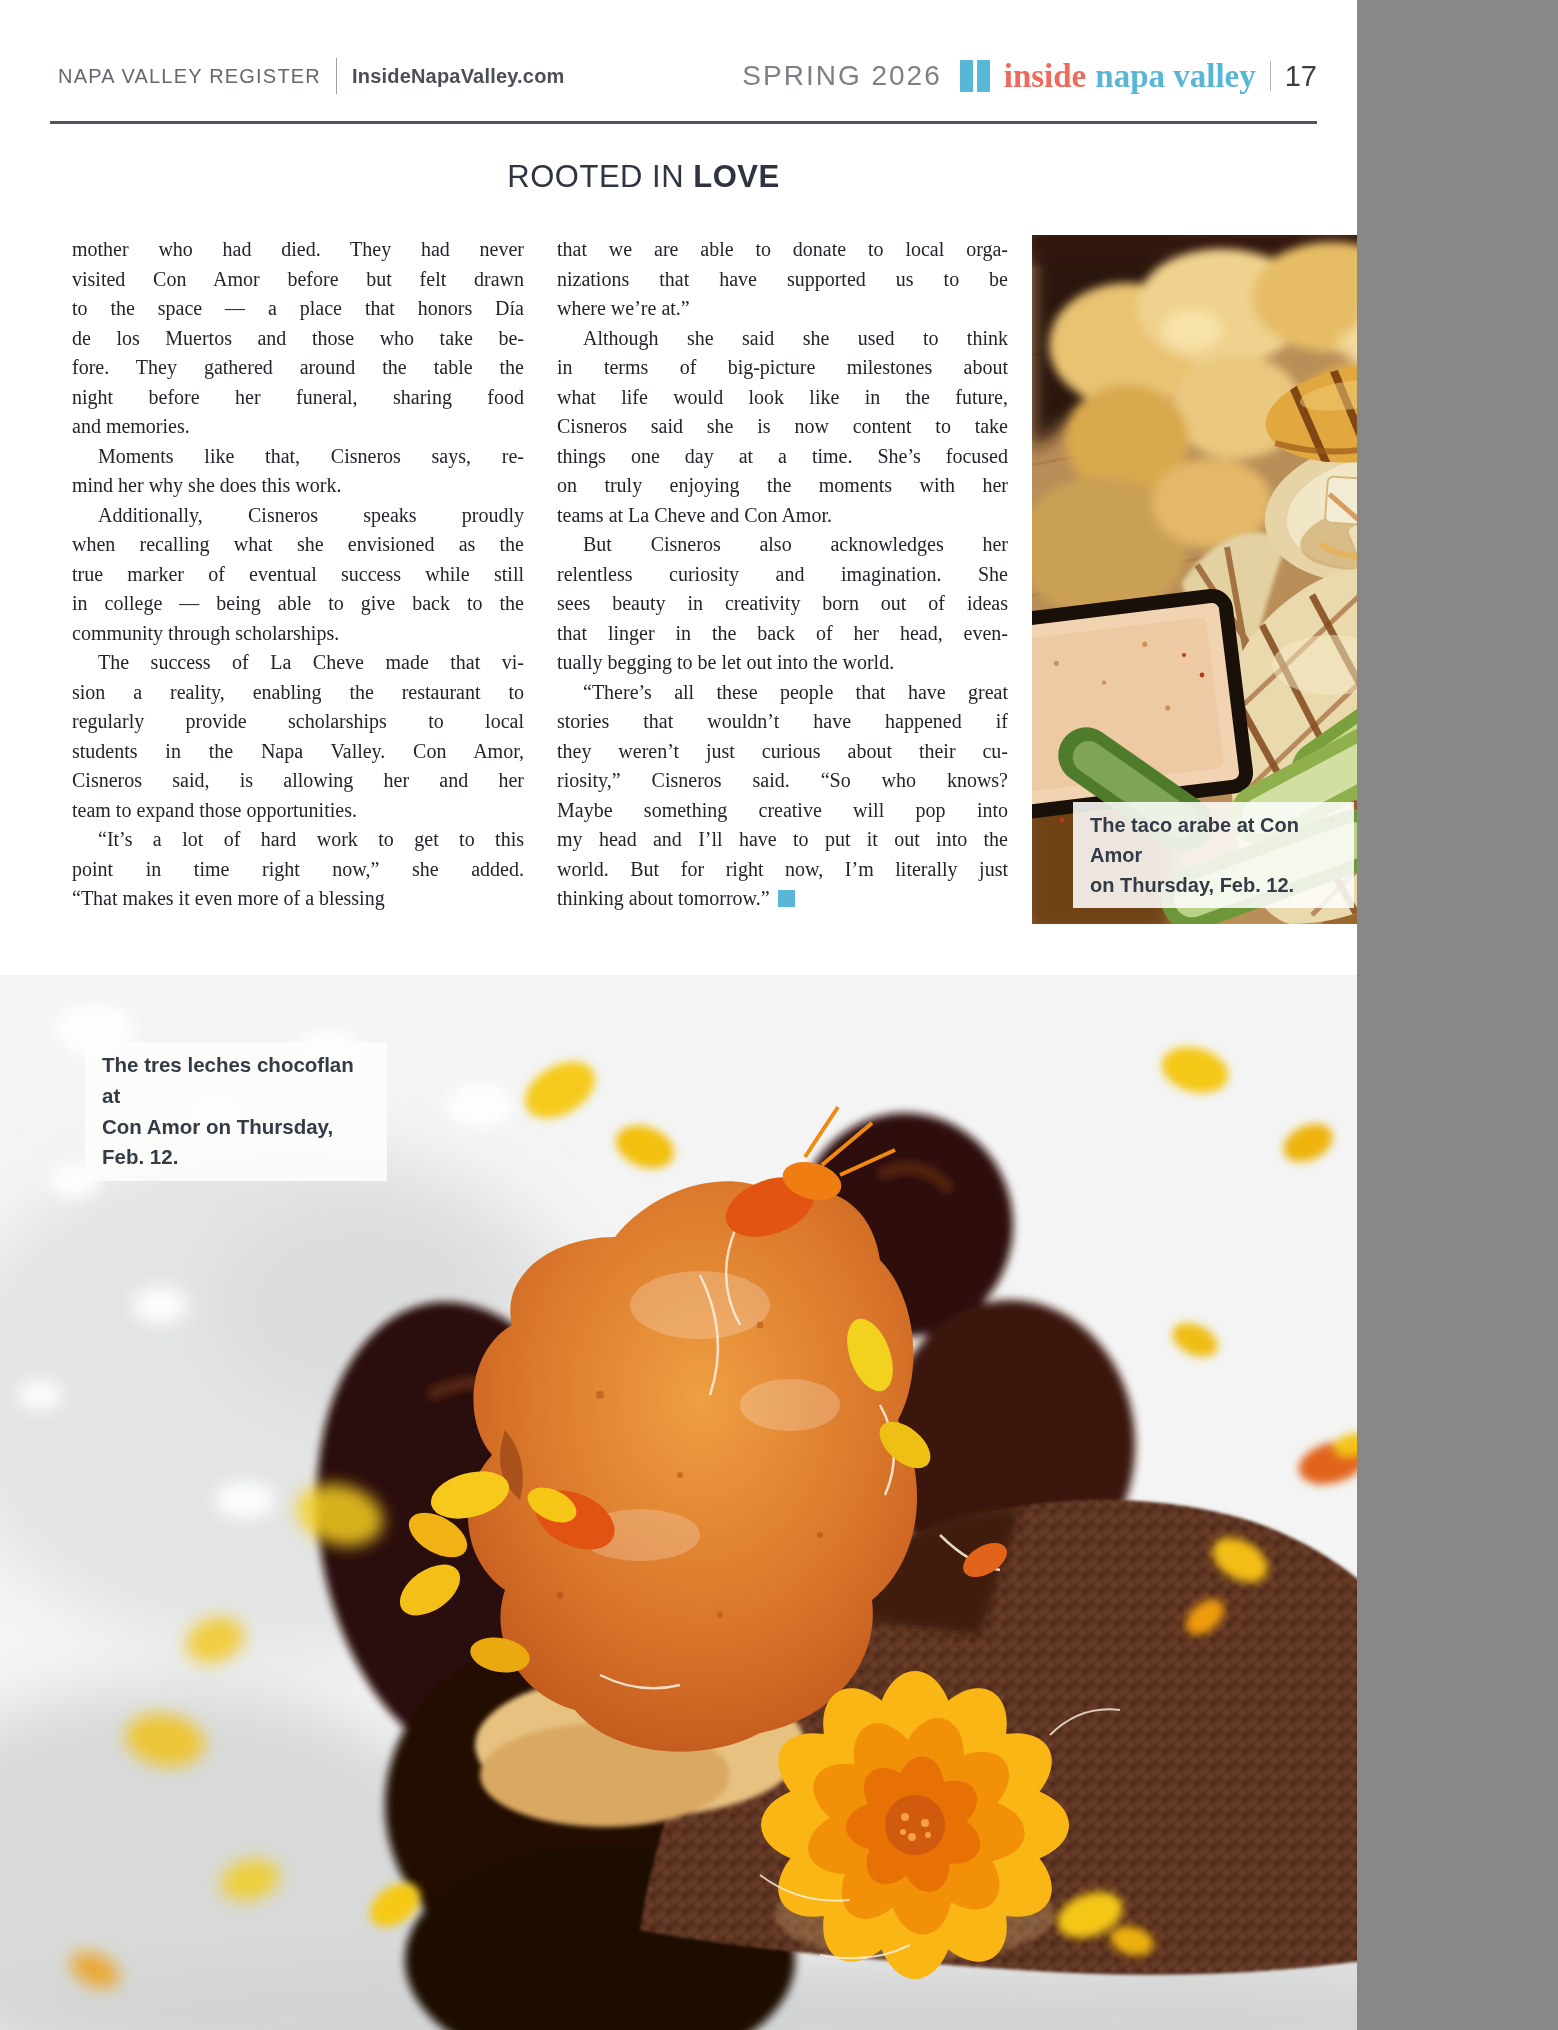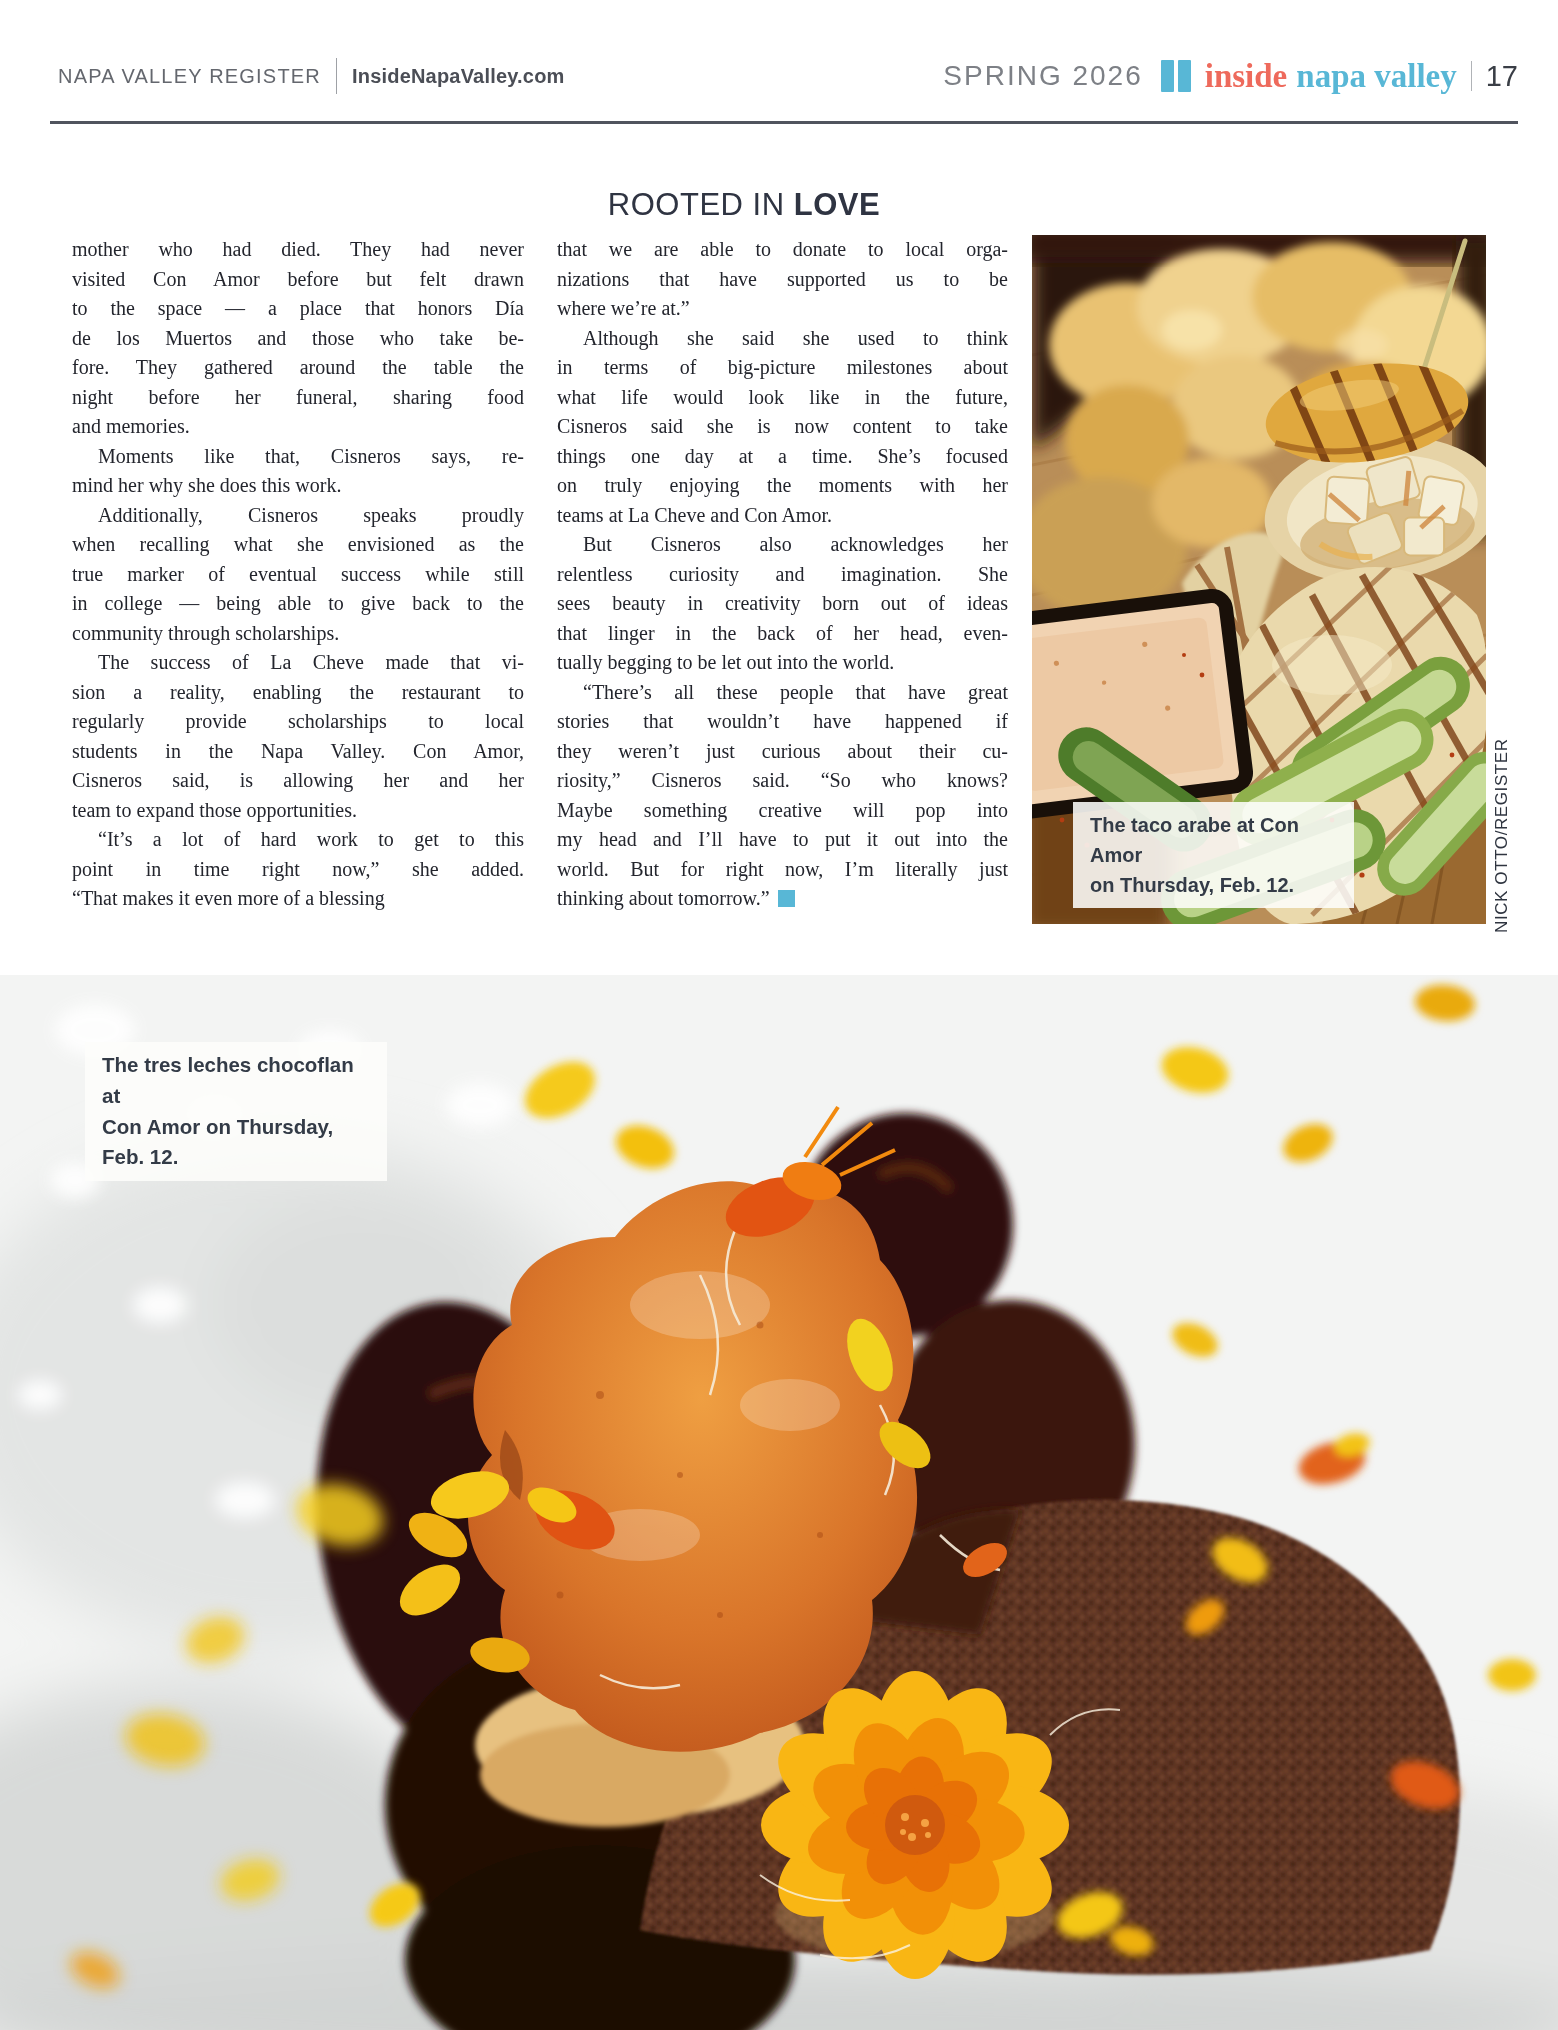--- a/index.html
+++ b/index.html
@@ -1,36 +1,36 @@
 <!DOCTYPE html>
 <html><head>
 <meta charset="utf-8">
 <style>
   html,body{margin:0;padding:0;background:#888;}
-  .page{position:relative;width:1558px;height:2030px;background:#ffffff;overflow:hidden;
+  .page{position:relative;width:1357px;height:2030px;background:#ffffff;overflow:hidden;
         font-family:"Liberation Sans",sans-serif;}
   
   .masthead{position:absolute;left:58px;right:40px;top:54px;height:44px;display:flex;align-items:center;}
   .mh-brand{font-size:20px;letter-spacing:1.2px;color:#64676e;font-weight:400;}
   .mh-div{width:1px;height:36px;background:#9ea1a6;margin:0 15px;}
   .mh-site{font-size:20px;color:#4b4e56;font-weight:700;letter-spacing:.2px;}
   .mh-right{margin-left:auto;display:flex;align-items:center;}
   .mh-issue{font-size:28px;color:#7d8086;letter-spacing:2px;font-weight:400;}
   .logo-bars{display:flex;margin:0 14px 0 18px;}
   .logo-bar{width:13px;height:32px;border-radius:1px;background:#58b7d6;}
   .logo-bar+.logo-bar{margin-left:4px;}
   .logo-w{font-family:"Liberation Serif",serif;font-size:33px;font-weight:700;}
   .logo-w1{color:#ee6a5c;margin-right:9px;}
   .logo-w2{color:#58b7d6;}
   .mh-div2{width:1px;height:30px;background:#b0b3b7;margin:0 14px;}
   .mh-page{font-size:29px;color:#3a3e46;}
   .rule{position:absolute;left:50px;right:40px;top:121px;height:3px;background:#50545e;}
   
   .headline{position:absolute;left:0;right:70px;top:159px;text-align:center;font-size:31px;
-            letter-spacing:.5px;color:#2f3442;margin-top:28px;}
+            letter-spacing:.5px;color:#2f3442;}
   .headline .hl-b{font-weight:700;}
   
   .col{position:absolute;top:235px;font-family:"Liberation Serif",serif;font-size:20px;
        line-height:29.5px;color:#23252d;}
   .col1{left:72px;width:452px;}
   .col2{left:557px;width:451px;}
   .line{width:100%;text-align:left;}
   .line.just{text-align:justify;text-align-last:justify;}
   .line.ind{text-indent:26px;}
   .endmark{display:inline-block;width:17px;height:17px;background:#58b7d6;margin-left:8px;

